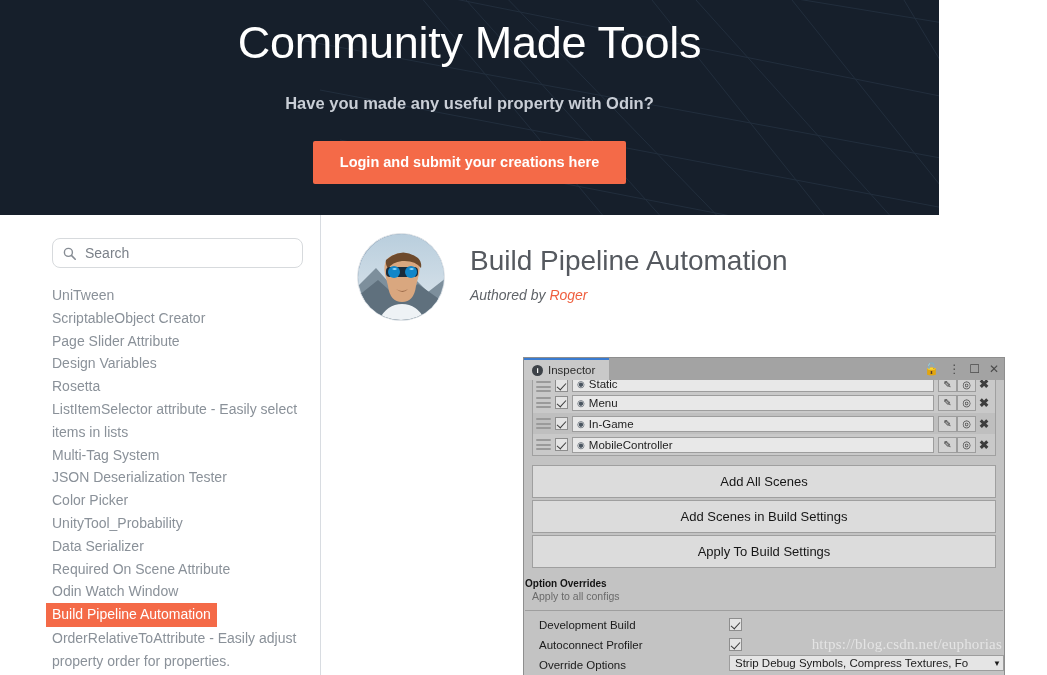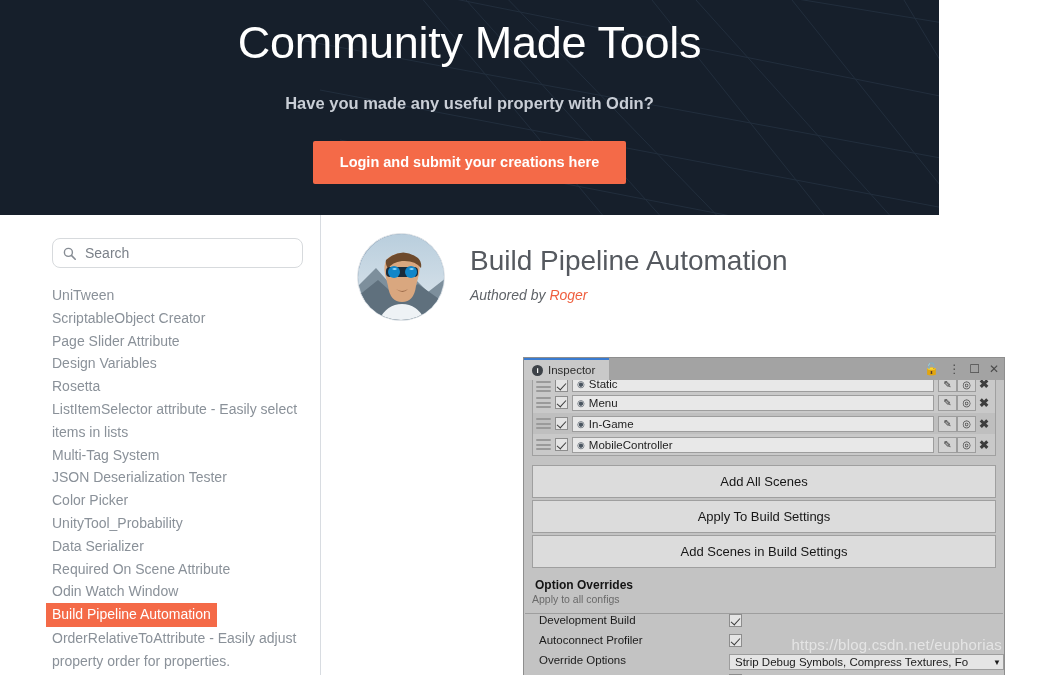--- a/index.html
+++ b/index.html
@@ -295,35 +295,35 @@
     border: 1px solid #9f9f9f;
     font-size: 13px;
     color: #161616;
     display: flex; align-items: center; justify-content: center;
     cursor: pointer;
     font-family: "Liberation Sans", sans-serif;
   }
   .insp-btn.first { margin-top: 9px; }
 
   .sec-title {
-    margin: 10px 0 0 11px;
-    font-size: 12px;
+    margin: 10px 0 0 1px;
+    font-size: 10px;
     font-weight: bold;
     color: #141414;
   }
   .sec-sub {
     margin: 1px 0 8px 8px;
     font-size: 10.5px;
     color: #6a6a6a;
   }
   .hr { height: 1px; background: #9e9e9e; margin: 0 1px; }
 
   .opt-row {
     display: flex;
-    align-items: flex-start;
+    align-items: flex-end;
     height: 20px;
     padding-left: 15px;
     font-size: 11.5px;
     color: #1b1b1b;
   }
   .opt-row .lbl { width: 190px; flex: 0 0 190px; }
   .opt-row .chk { margin-left: 0; }
   .dropdown {
     width: 290px;
     height: 16px;
@@ -344,21 +344,21 @@
     font-size: 11.5px;
     font-weight: normal;
     color: #141414;
   }
   .watermark {
     position: absolute;
     right: 2px;
     bottom: 23px;
     font-size: 15px;
     color: rgba(255,255,255,0.55);
-    font-family: Liberation Sans, sans-serif;
+    font-family: Liberation Serif, serif;
     letter-spacing: 0.2px;
     pointer-events: none;
     white-space: nowrap;
   }
 </style>
 </head>
 <body>
 
 <div class="hero">
   <svg class="hero-lines" width="1047" height="215" viewBox="0 0 1047 215">
@@ -536,22 +536,22 @@
             </span>
             <span class="row-icons">
               <span class="mini-btn">✎</span>
               <span class="mini-btn">◎</span>
               <span class="mini-btn x">✖</span>
             </span>
           </div>
         </div>
 
         <div class="insp-btn first">Add All Scenes</div>
+        <div class="insp-btn">Add Scenes in Build Settings</div>
         <div class="insp-btn">Apply To Build Settings</div>
-        <div class="insp-btn">Add Scenes in Build Settings</div>
 
         <div class="sec-title">Option Overrides</div>
         <div class="sec-sub">Apply to all configs</div>
         <div class="hr"></div>
 
         <div class="opt-row">
           <span class="lbl">Development Build</span>
           <span class="chk on"></span>
         </div>
         <div class="opt-row">

